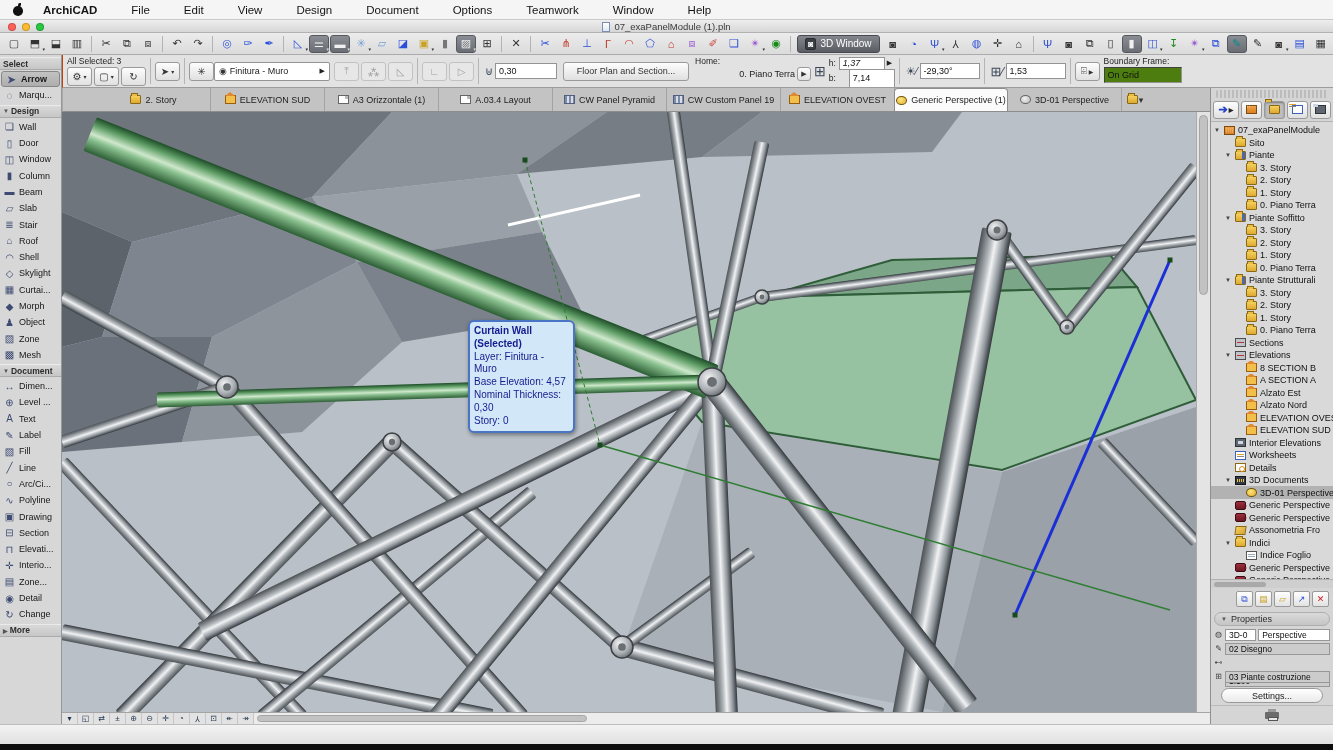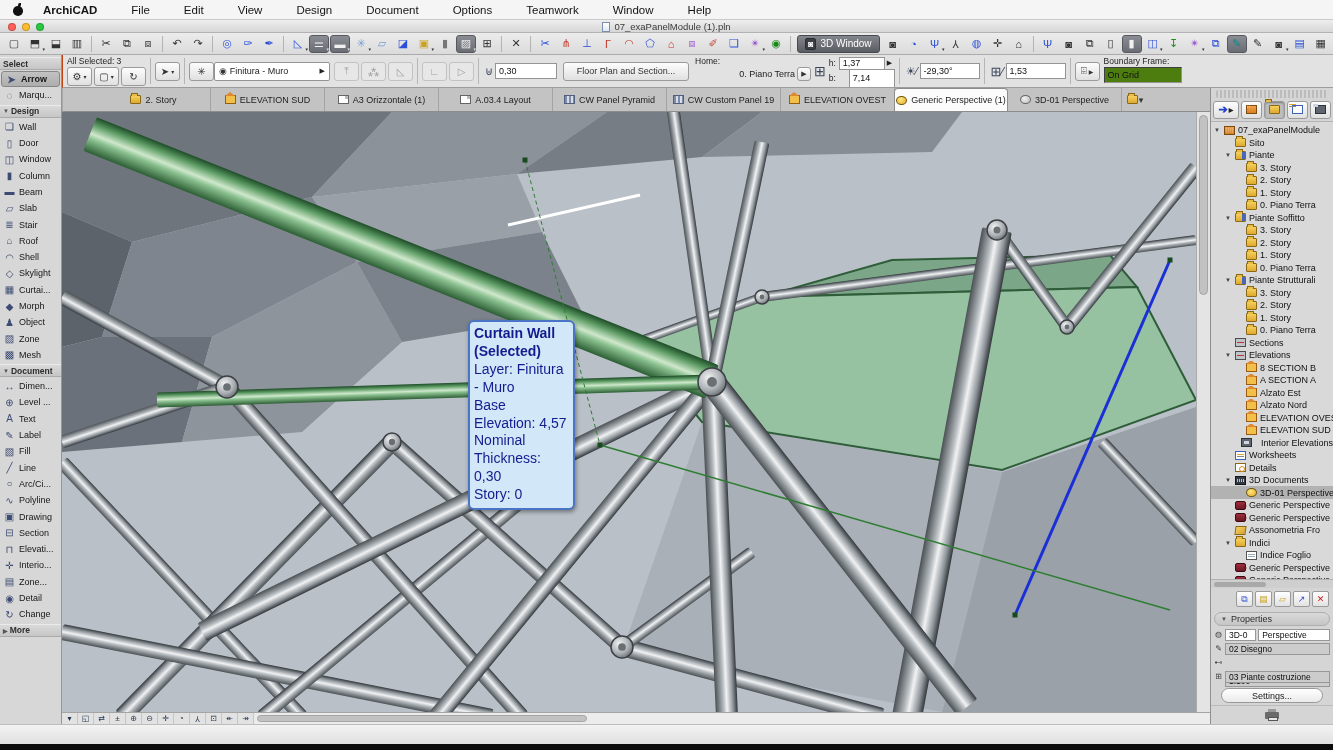--- a/index.html
+++ b/index.html
@@ -67,21 +67,21 @@
 .tbx-i.sel{background:linear-gradient(#c2c2c2,#adadad);border:1px solid #878787;border-radius:3px;margin:0 1px;font-weight:bold}
 
 .viewport{position:absolute;left:62px;top:112px;right:123px;bottom:26px;background:#b9c0c7;overflow:hidden;z-index:5}
 #scene{position:absolute;left:0;top:0}
 .vscroll{position:absolute;right:0;top:0;width:14px;bottom:12px;background:#e4e4e4;border-left:1px solid #ababab}
 .vthumb{position:absolute;left:2px;right:2px;top:3px;height:180px;background:#c2c2c2;border:1px solid #a5a5a5;border-radius:6px}
 .vpbar{position:absolute;left:0;bottom:0;height:12px;right:0;background:#e2e2e2;border-top:1px solid #a5a5a5;display:flex;align-items:stretch;z-index:6}
 .vpi{width:16px;font-size:8px;display:flex;align-items:center;justify-content:center;border-right:1px solid #c6c6c6;color:#1f3550;cursor:default}
 .hscroll{flex:1;position:relative;background:#ececec}
 .hthumb{position:absolute;left:3px;top:2px;height:7px;width:330px;background:#c2c2c2;border:1px solid #a5a5a5;border-radius:4px}
-.tooltip{position:absolute;left:406px;top:208px;width:107px;background:#d2e7f8;border:2px solid #4a74c4;border-radius:6px;padding:3px 4px 4px;font-size:14px;line-height:1.28;color:#131c8e;box-shadow:1px 2px 4px rgba(0,0,0,.4);z-index:6}
+.tooltip{position:absolute;left:406px;top:208px;width:107px;background:#d2e7f8;border:2px solid #4a74c4;border-radius:6px;padding:3px 4px 4px;font-size:10px;line-height:1.28;color:#131c8e;box-shadow:1px 2px 4px rgba(0,0,0,.4);z-index:6}
 .tt-title{font-weight:bold}
 
 .rightcol{position:absolute;right:0;top:88px;width:123px;bottom:26px;background:#d5d5d5;border-left:1px solid #8f8f8f;display:flex;flex-direction:column;z-index:8}
 .ridge{height:8px;margin:2px 5px 1px;background:repeating-linear-gradient(90deg,#bcbcbc 0 2px,#d5d5d5 2px 4px);border-radius:2px}
 .navhead{height:23px;display:flex;align-items:center;gap:2px;padding:1px 2px;border-bottom:1px solid #b2b2b2;flex:0 0 23px}
 .nbtn{width:21px;height:18px;border:1px solid #999;border-radius:3px;background:linear-gradient(#fdfdfd,#e0e0e0);display:flex;align-items:center;justify-content:center;position:relative;cursor:default}
 .nbtn.sel{background:#bdbdbd;box-shadow:inset 0 1px 2px rgba(0,0,0,.35)}
 .nbtn .tic{position:static}
 .chooser{color:#2443c8;font-weight:bold;font-size:11px;width:26px}
 .chooser .dd{font-size:6px;color:#222;margin-left:1px}
@@ -427,21 +427,21 @@
         <span style="font-size:9px">0. Piano Terra</span>
         <button class="ibtn" style="min-width:14px;height:14px;padding:0">
             <span style="font-size:7px">▶</span>
           </button>
       </div>
     </div>
     <span class="ib-icon" style="font-size:14px;margin:0 3px">⊞</span>
     <div class="ib-col">
       <div class="mini-row">
         <span class="lbl">h:</span>
-        <input class="fld" style="width: 46px; height: 13px;" value="1,37">
+        <input class="fld" style="width: 46px; height: 13px; font-style: italic;" value="1,37">
         <span style="font-size:7px">▶</span>
       </div>
       <div class="mini-row">
         <span class="lbl">b:</span>
         <input class="fld" style="width: 46px; height: 19px; margin-left: 10px;" value="7,14">
       </div>
     </div>
     <span class="ib-sep"></span>
     <span class="ib-icon">☀⁄</span>
     <input class="fld" style="width: 60px;" value="-29,30°">
@@ -950,21 +950,21 @@
         <div class="trow" style="padding-left: 24px;">
           <span class="tsp"></span>
           <span class="tic tic-house"></span>
           <span>ELEVATION OVEST</span>
         </div>
         <div class="trow" style="padding-left: 24px;">
           <span class="tsp"></span>
           <span class="tic tic-house"></span>
           <span>ELEVATION SUD</span>
         </div>
-        <div class="trow" style="padding-left: 13px; justify-content: space-between;">
+        <div class="trow" style="padding-left: 13px;">
           <span class="tsp"></span>
           <span class="tic tic-intelev"></span>
           <span>Interior Elevations</span>
         </div>
         <div class="trow" style="padding-left: 13px;">
           <span class="tsp"></span>
           <span class="tic tic-sheet"></span>
           <span>Worksheets</span>
         </div>
         <div class="trow" style="padding-left: 13px;">

